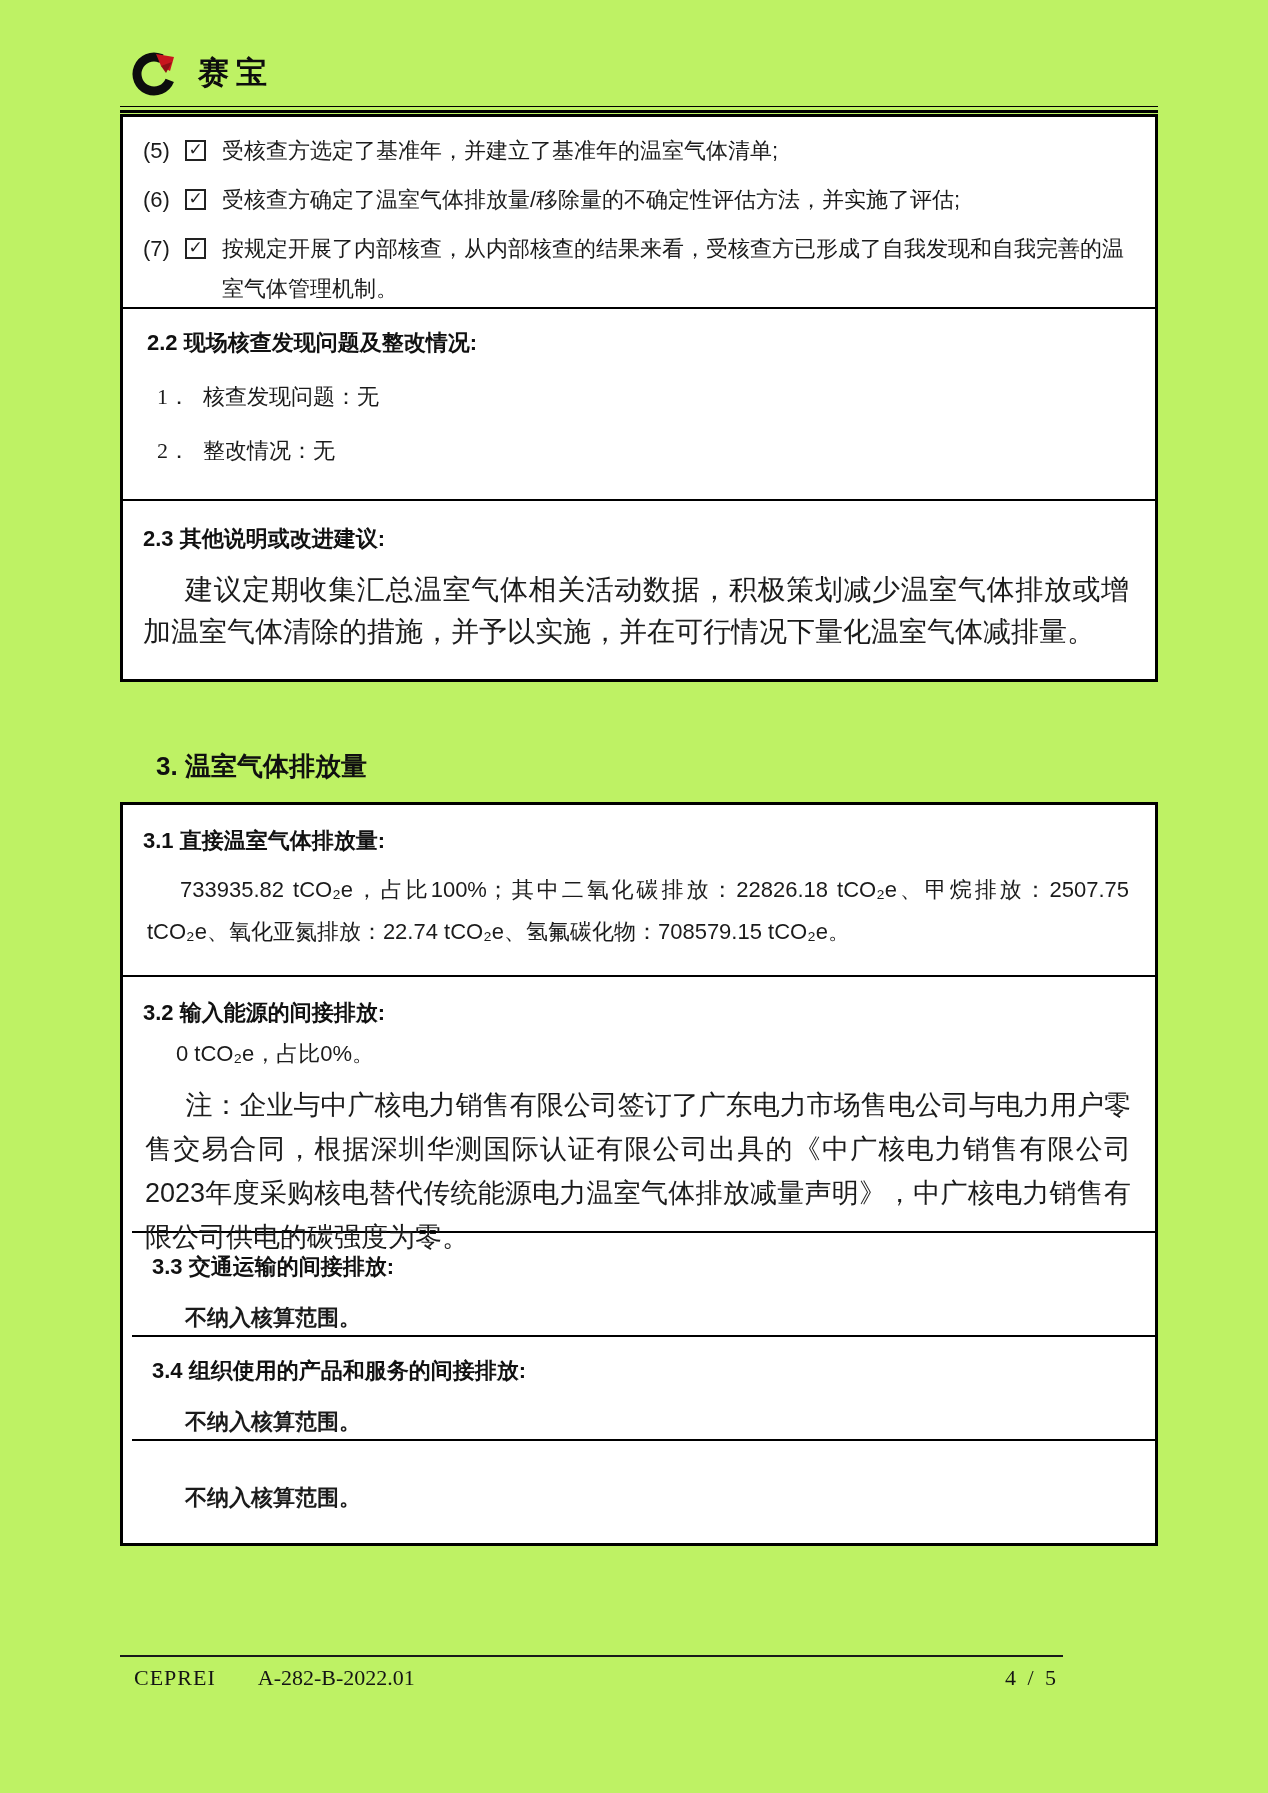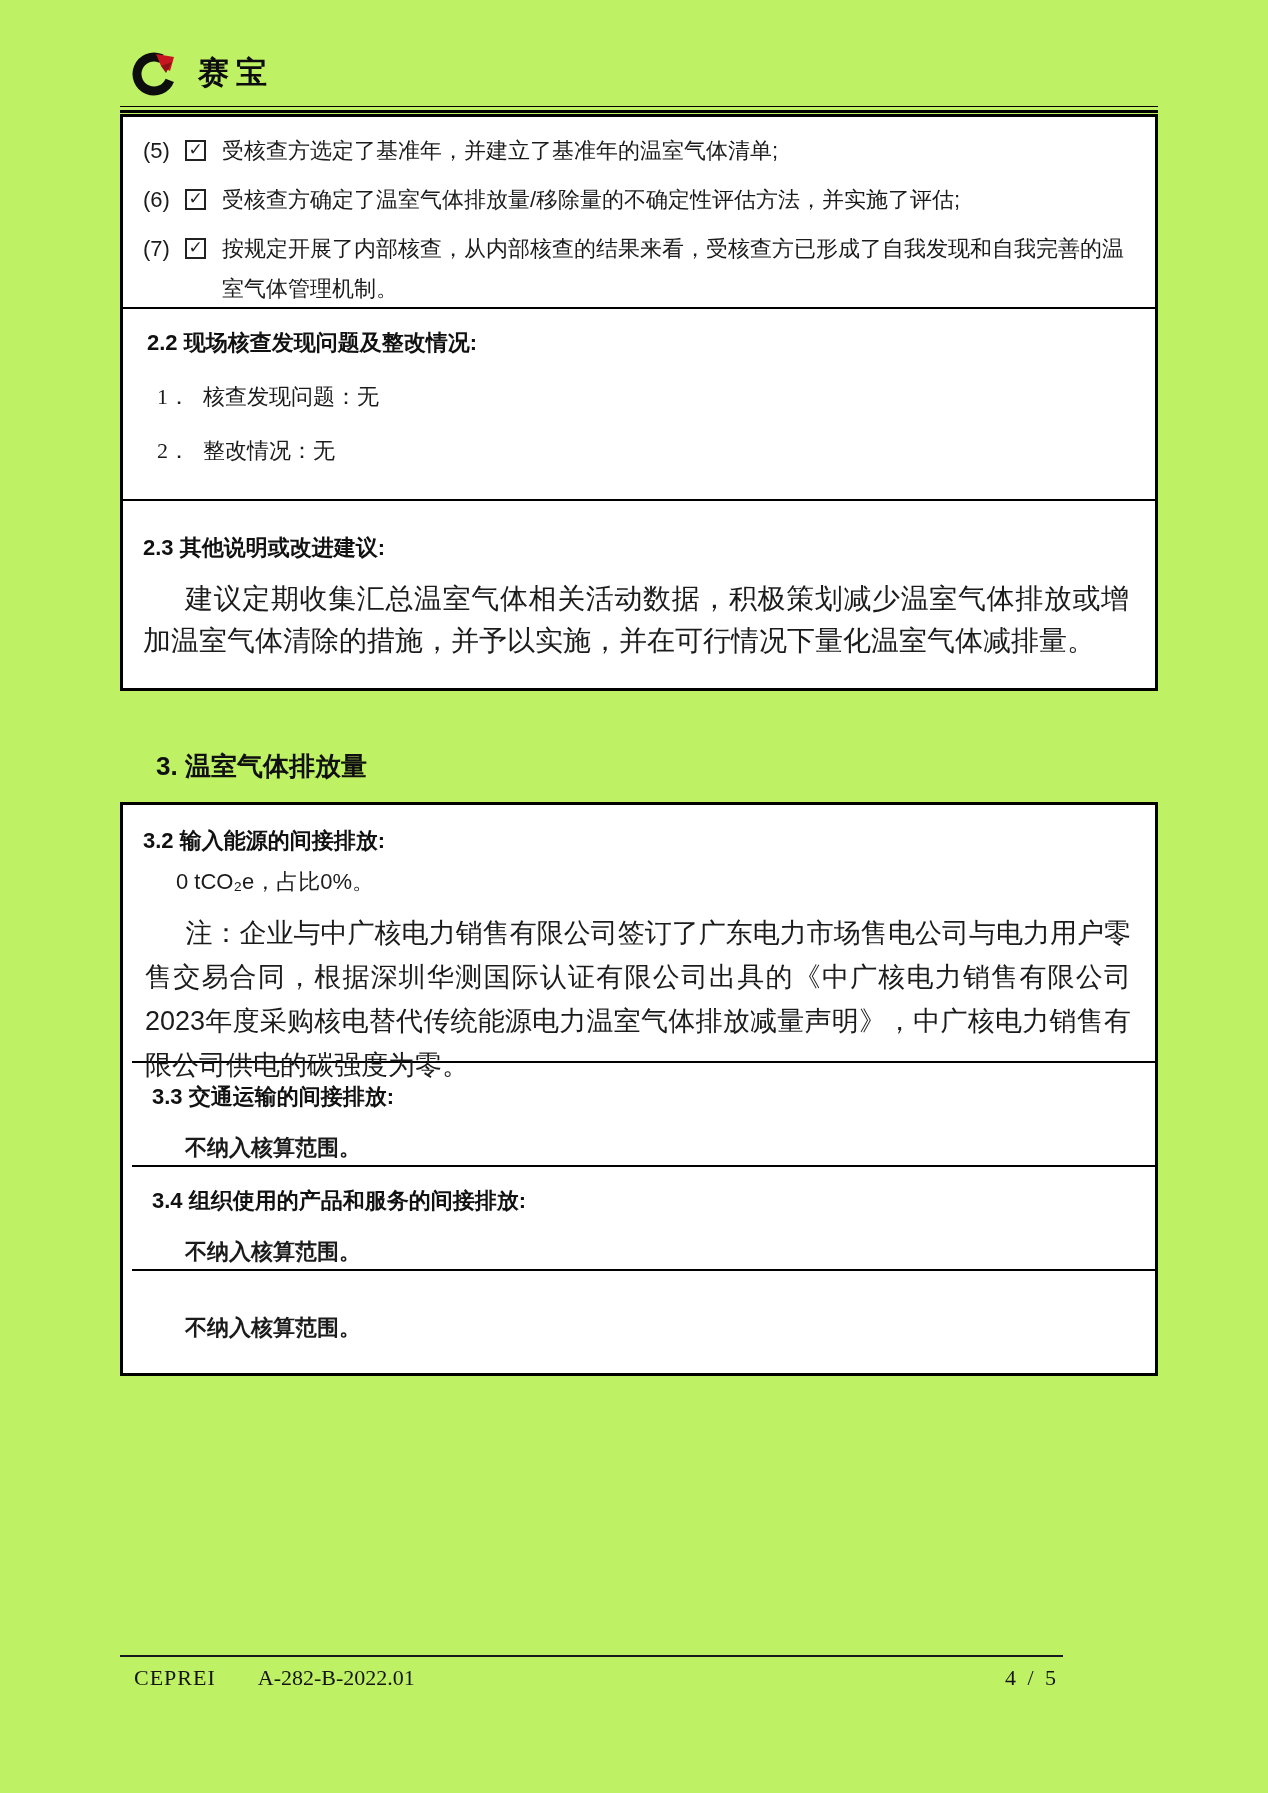--- a/index.html
+++ b/index.html
@@ -32,21 +32,21 @@
   .chk-num { width:42px; flex:none; }
   .chk-box { flex:none; width:17px; height:17px; border:2px solid #222; margin:9px 16px 0 0;
              font-size:17px; line-height:15px; text-align:center; font-weight:bold; color:#222; }
   .chk-text { flex:1; }
   
   .sec-title { font-family:"Liberation Sans","DejaVu Sans",sans-serif; font-weight:bold;
                font-size:22px; line-height:28px; color:#111; }
   .secB { height:192px; padding:20px 22px 0 24px; }
   .num-item { font-size:22px; line-height:28px; margin:26px 0 0 10px; display:flex; }
   .num-item .n { width:46px; flex:none; }
-  .secC { padding:33px 22px 26px 20px; }
+  .secC { padding:24px 22px 26px 20px; }
   .para-serif { font-size:28px; line-height:42px; margin:16px 4px 0 0; text-indent:1.5em; text-align:justify; }
   
   .h3 { position:absolute; left:156px; top:750px; font-family:"Liberation Sans","DejaVu Sans",sans-serif;
         font-weight:600; font-size:26px; line-height:32px; color:#101010; }
   
   .s31 { height:170px; padding:22px 22px 0 20px; }
   .s32 { height:256px; padding:22px 22px 0 20px; }
   .s-small { height:104px; padding:20px 22px 12px 20px;margin-left:9px; }
   .para-sans { font-family:"Liberation Sans","DejaVu Sans",sans-serif;
                font-size:22px; line-height:42px; margin:14px 4px 0 4px; text-indent:1.5em; text-align:justify; }
@@ -114,20 +114,24 @@
     <div class="sec secC">
       <div class="sec-title">2.3  其他说明或改进建议:</div>
       <p class="para-serif">建议定期收集汇总温室气体相关活动数据，积极策划减少温室气体排放或增加温室气体清除的措施，并予以实施，并在可行情况下量化温室气体减排量。</p>
     </div>
   </div>
 
   <div class="h3">3. 温室气体排放量</div>
 
   <div class="frame box2">
 
+    <div class="sec s31">
+      <div class="sec-title">3.1  直接温室气体排放量:</div>
+      <p class="para-sans">733935.82 tCO₂e，占比100%；其中二氧化碳排放：22826.18 tCO₂e、甲烷排放：2507.75 tCO₂e、氧化亚氮排放：22.74 tCO₂e、氢氟碳化物：708579.15 tCO₂e。</p>
+    </div>
 
     <div class="sec s32">
       <div class="sec-title">3.2  输入能源的间接排放:</div>
       <div class="line-sans">0 tCO₂e，占比0%。</div>
       <p class="note-sans">注：企业与中广核电力销售有限公司签订了广东电力市场售电公司与电力用户零售交易合同，根据深圳华测国际认证有限公司出具的《中广核电力销售有限公司2023年度采购核电替代传统能源电力温室气体排放减量声明》，中广核电力销售有限公司供电的碳强度为零。</p>
     </div>
 
     <div class="sec s-small">
       <div class="sec-title">3.3  交通运输的间接排放:</div>
       <div class="body-small">不纳入核算范围。</div>

